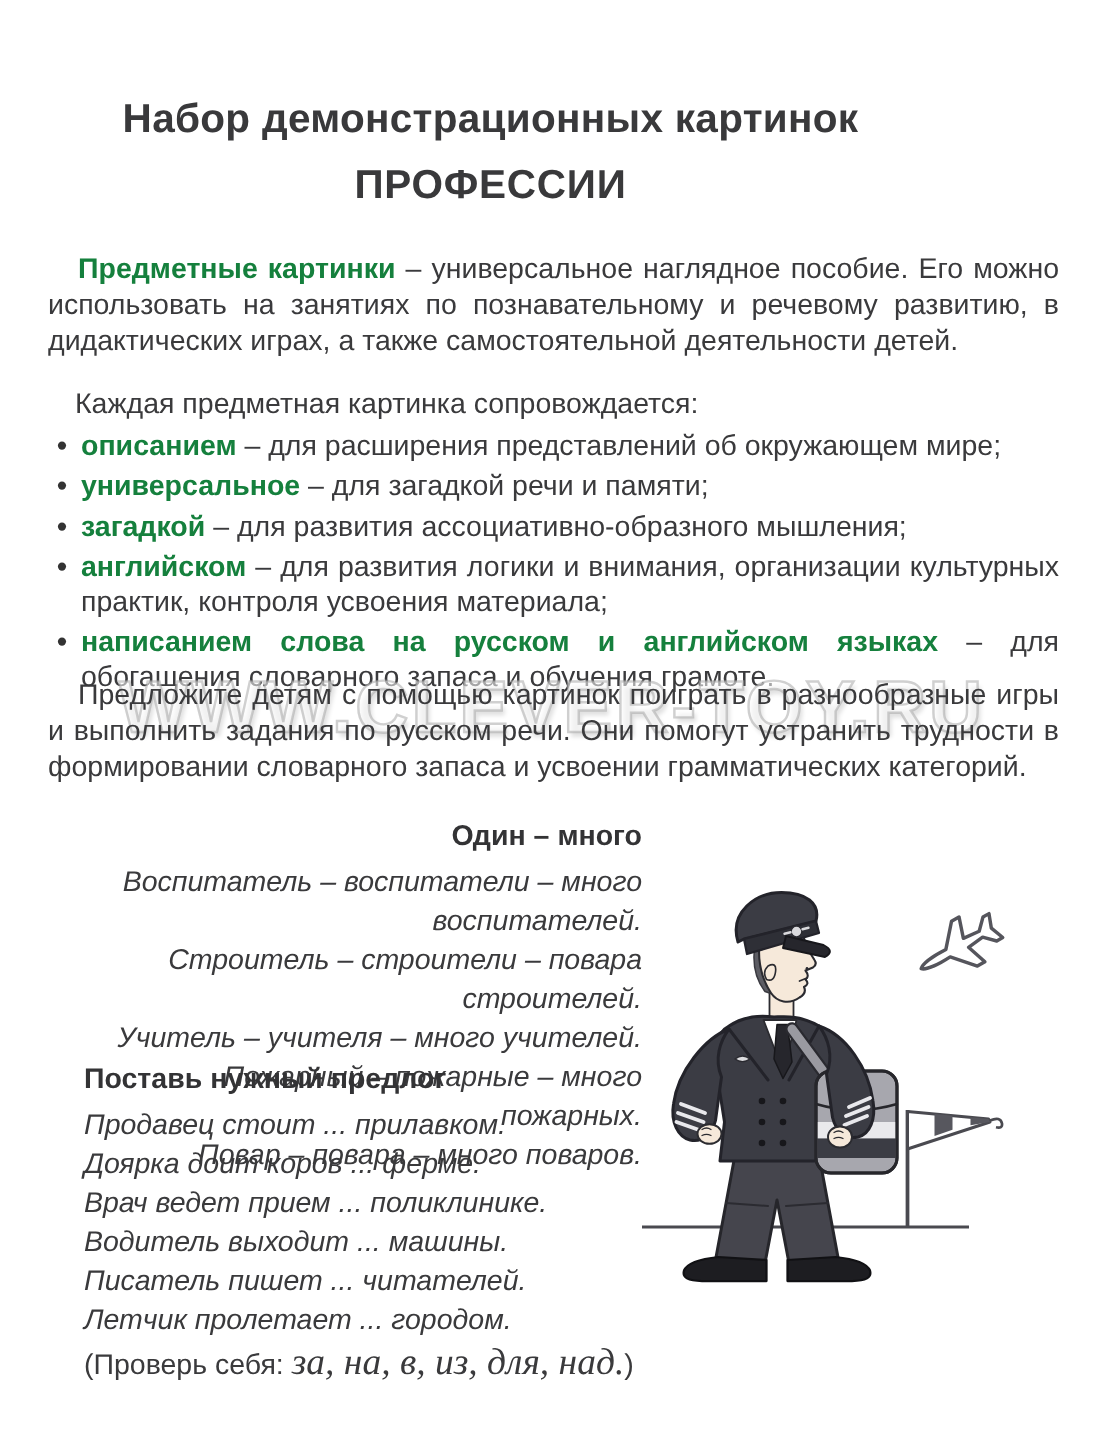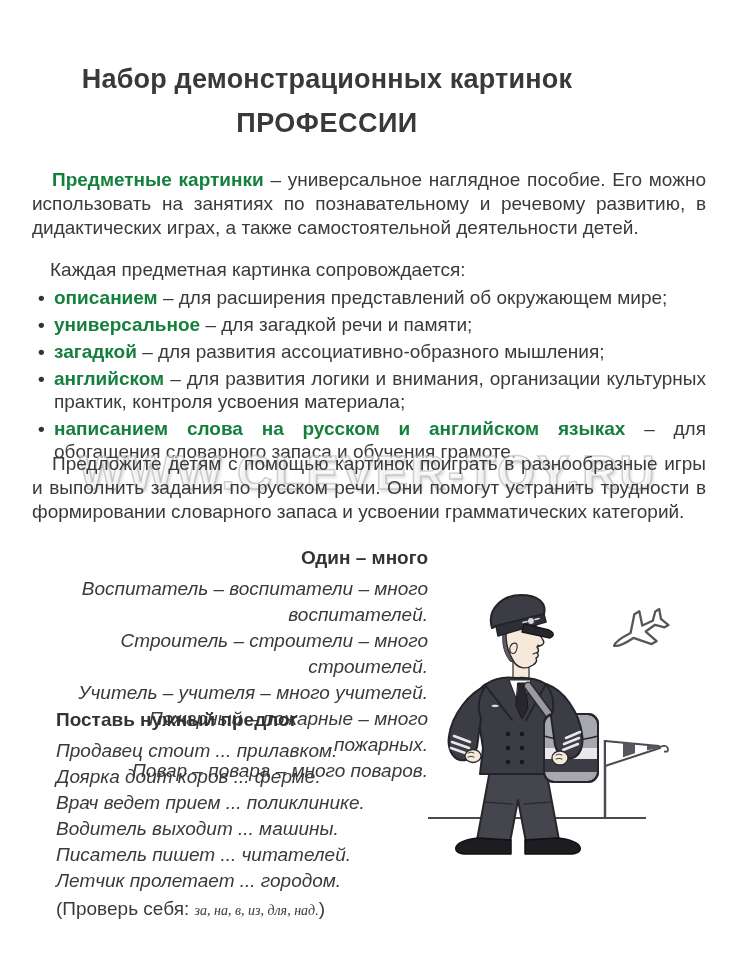--- a/index.html
+++ b/index.html
@@ -41,21 +41,21 @@
     z-index:0;user-select:none;
   }
   .wm-par{position:absolute;top:8px;left:32px;width:674px;z-index:1;}
   
   .section{left:56px;width:372px;font-size:19px;}
   .sec1{top:546px;text-align:right;}
   .sec2{top:708px;}
   .sec-heading{font-weight:bold;color:#333335;margin-bottom:6px;line-height:24px;}
   .sec-line{line-height:26px;font-style:italic;}
   .check-line{line-height:26px;margin-top:2px;}
-  .check-line i{font-family:"Liberation Serif", serif;font-size:14px;}
+  .check-line i{font-family:"Liberation Serif", serif;font-size:25px;}
   
   .illustration{top:588px;left:426px;width:254px;height:304px;}
   svg{display:block;}
 </style>
 </head>
 <body>
 
 <div class="page">
 
   <div class="abs title-wrap">
@@ -77,21 +77,21 @@
   </div>
 
   <div class="abs wm-zone">
     <div class="watermark">WWW.CLEVER-TOY.RU</div>
     <p class="wm-par block indent" style="position:absolute;">Предложите детям с помощью картинок поиграть в разнообразные игры и выполнить задания по русском речи. Они помогут устранить трудности в формировании словарного запаса и усвоении грамматических категорий.</p>
   </div>
 
   <div class="abs section sec1">
     <div class="sec-heading">Один – много</div>
     <div class="sec-line">Воспитатель – воспитатели – много воспитателей.</div>
-    <div class="sec-line">Строитель – строители – много строителей.</div>
+    <div class="sec-line">Строитель – строители – повара строителей.</div>
     <div class="sec-line">Учитель – учителя – много учителей.</div>
     <div class="sec-line">Пожарный – пожарные – много пожарных.</div>
     <div class="sec-line">Повар – повара – много поваров.</div>
   </div>
 
   <div class="abs section sec2">
     <div class="sec-heading">Поставь нужный предлог</div>
     <div class="sec-line">Продавец стоит ... прилавком.</div>
     <div class="sec-line">Доярка доит коров ... ферме.</div>
     <div class="sec-line">Врач ведет прием ... поликлинике.</div>

